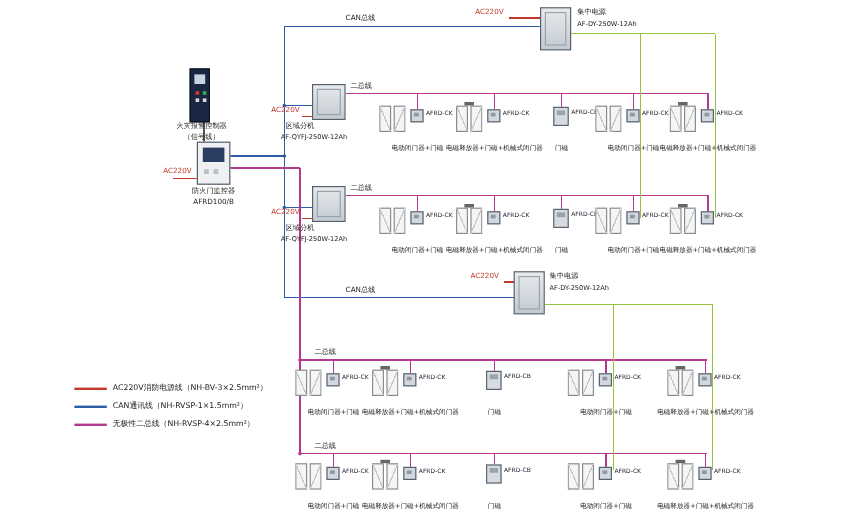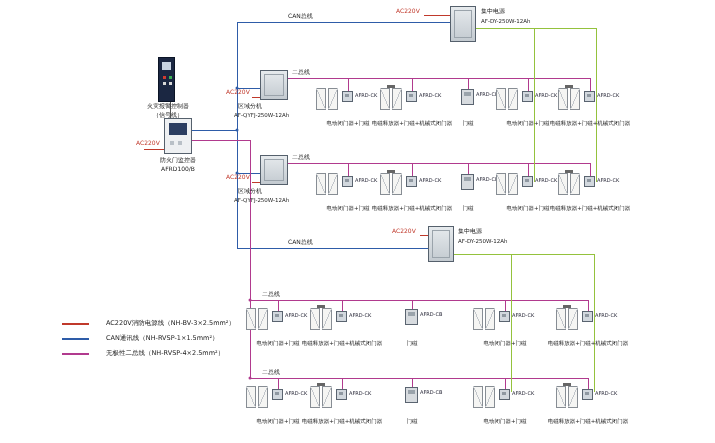--- a/index.html
+++ b/index.html
@@ -28,21 +28,21 @@
   .module:after{content:"";position:absolute;left:2px;top:2px;width:4px;height:3px;background:#8f98a1;}
   .magnetbox{position:absolute;left:31px;top:4px;width:13px;height:16px;background:#d7dbdf;border:1px solid #5a6470;box-sizing:border-box;}
   .magnetbox:after{content:"";position:absolute;left:2px;top:2px;width:7px;height:4px;background:#9aa3ab;}
   .modlbl{position:absolute;left:45px;top:7px;font-size:5px;color:#223;white-space:nowrap;}
   .magnetbox ~ .modlbl{left:46px;top:6px;}
   .doors{position:absolute;left:6px;top:0;}
   .glabel{position:absolute;left:38px;top:35px;transform:translateX(-50%);font-size:5.5px;color:#222;white-space:nowrap;}
   
   .legend-row{position:absolute;height:12px;}
   .legend-line{position:absolute;left:0;top:4px;width:27px;height:2px;}
-  .legend-text{position:absolute;left:44px;top:0;font-size:6.5px;color:#222;white-space:nowrap;}
+  .legend-text{position:absolute;left:32px;top:0;font-size:6.5px;color:#222;white-space:nowrap;}
   svg line{stroke-width:1;shape-rendering:crispEdges;}
 </style>
 </head>
 <body>
 
 <div id="canvas">
 
   <svg id="wires" width="715" height="443" style="position:absolute;left:0;top:0">
 
     <g class="w-sig" stroke="#555">

